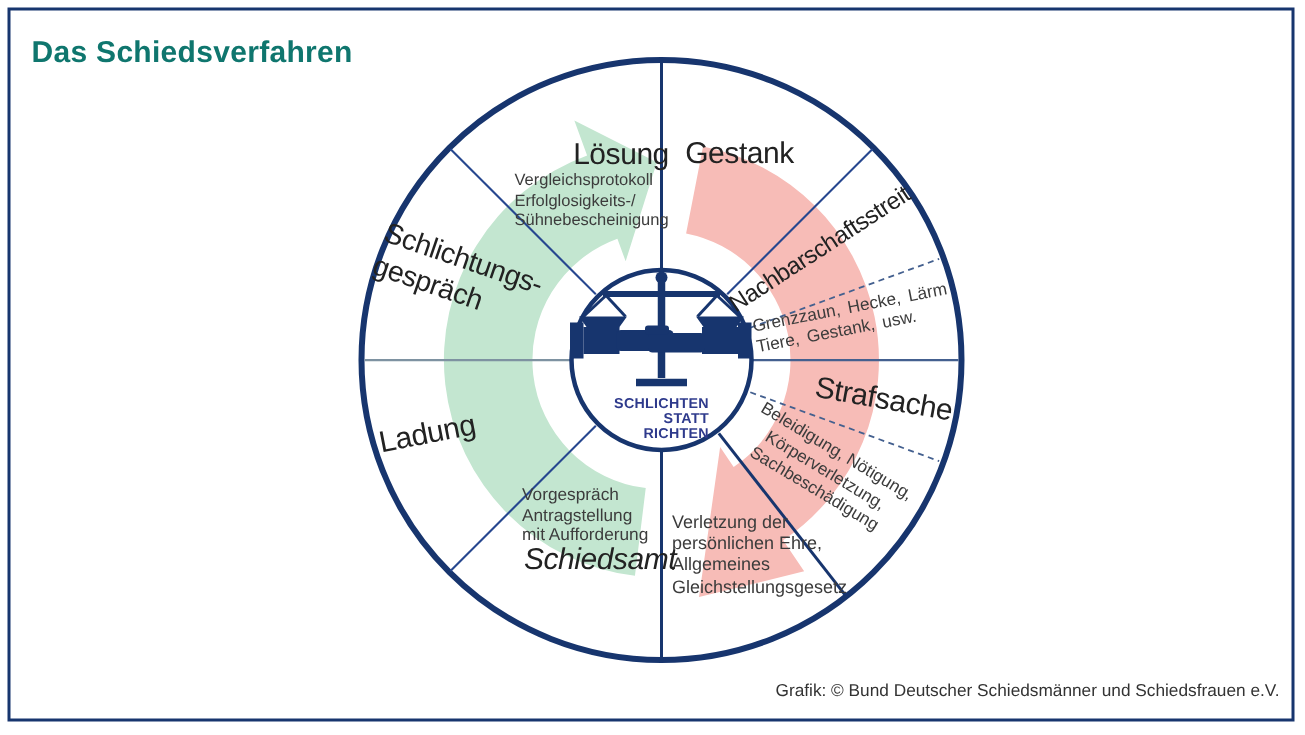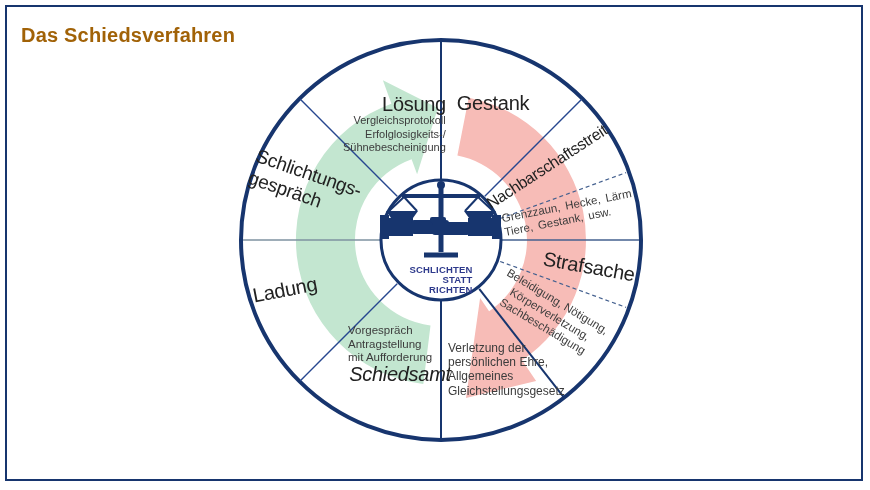--- a/index.html
+++ b/index.html
@@ -2,28 +2,28 @@
 <html><head>
 <meta charset="utf-8">
 <style>
   html,body{margin:0;padding:0;background:#fff;}
   .canvas{
     position:relative;width:870px;height:490px;background:#ffffff;
     font-family:"Liberation Sans",sans-serif;overflow:hidden;
     outline:1px solid #9a9a9a;
   }
   .frame{position:absolute;left:5px;top:5px;width:854px;height:472px;border:2px solid #17356e;pointer-events:none;}
-  .page-title{position:absolute;left:21px;top:24px;font-size:20px;font-weight:bold;color:#a16207;letter-spacing:.2px;}
+  .page-title{position:absolute;left:21px;top:24px;font-size:20px;font-weight:bold;color:#0f766e;letter-spacing:.2px;}
   .credit{position:absolute;right:17px;top:455px;font-size:11.5px;color:#333;}
   svg.diagram{position:absolute;left:0;top:0;}
   .lbl{position:absolute;transform:translate(-50%,-50%);font-size:20px;color:#222;letter-spacing:-0.3px;white-space:nowrap;}
   .sub{position:absolute;font-size:11px;color:#3c3c3c;white-space:nowrap;}
   .rot{transform-origin:50% 50%;}
   .t-loesung{left:394px;top:104px;margin-left:20px;}
-  .d-loesung{left:343px;top:114px;line-height:13.5px;text-align:right;}
+  .d-loesung{left:343px;top:114px;line-height:13.5px;}
   .t-problem{left:493px;top:103px;}
   .t-nachbar{left:547px;top:167px;transform:translate(-50%,-50%) rotate(-33deg);font-size:16px;}
   .d-nachbar{left:568px;top:213px;transform:translate(-50%,-50%) rotate(-11deg);font-size:11.5px;line-height:13.5px;word-spacing:2px;}
   .t-strafsache{left:589px;top:267px;transform:translate(-50%,-50%) rotate(10deg);}
   .d-strafsache{left:550px;top:314px;transform:translate(-50%,-50%) rotate(31deg);font-size:11.5px;line-height:14.5px;text-align:center;}
   .d-zivil{left:448px;top:341px;font-size:12px;line-height:14.2px;}
   .d-vorg{left:348px;top:324px;font-size:11.5px;line-height:13.6px;}
   .t-schiedsamt{left:400px;top:374px;font-style:italic;}
   .t-ladung{left:285px;top:290px;transform:translate(-50%,-50%) rotate(-11deg);}
   .t-schlicht{left:305px;top:184px;transform:translate(-50%,-50%) rotate(19deg);font-size:19px;line-height:23px;text-align:left;}
@@ -125,13 +125,14 @@
   </div>
   <div class="lbl t-schiedsamt">Schiedsamt</div>
 
   <div class="lbl t-ladung">Ladung</div>
 
   <div class="lbl t-schlicht rot">
     <div>Schlichtungs-</div>
     <div>gespräch</div>
   </div>
 
+  <div class="credit">Grafik: © Bund Deutscher Schiedsmänner und Schiedsfrauen e.V.</div>
 </div>
 
 </body></html>

